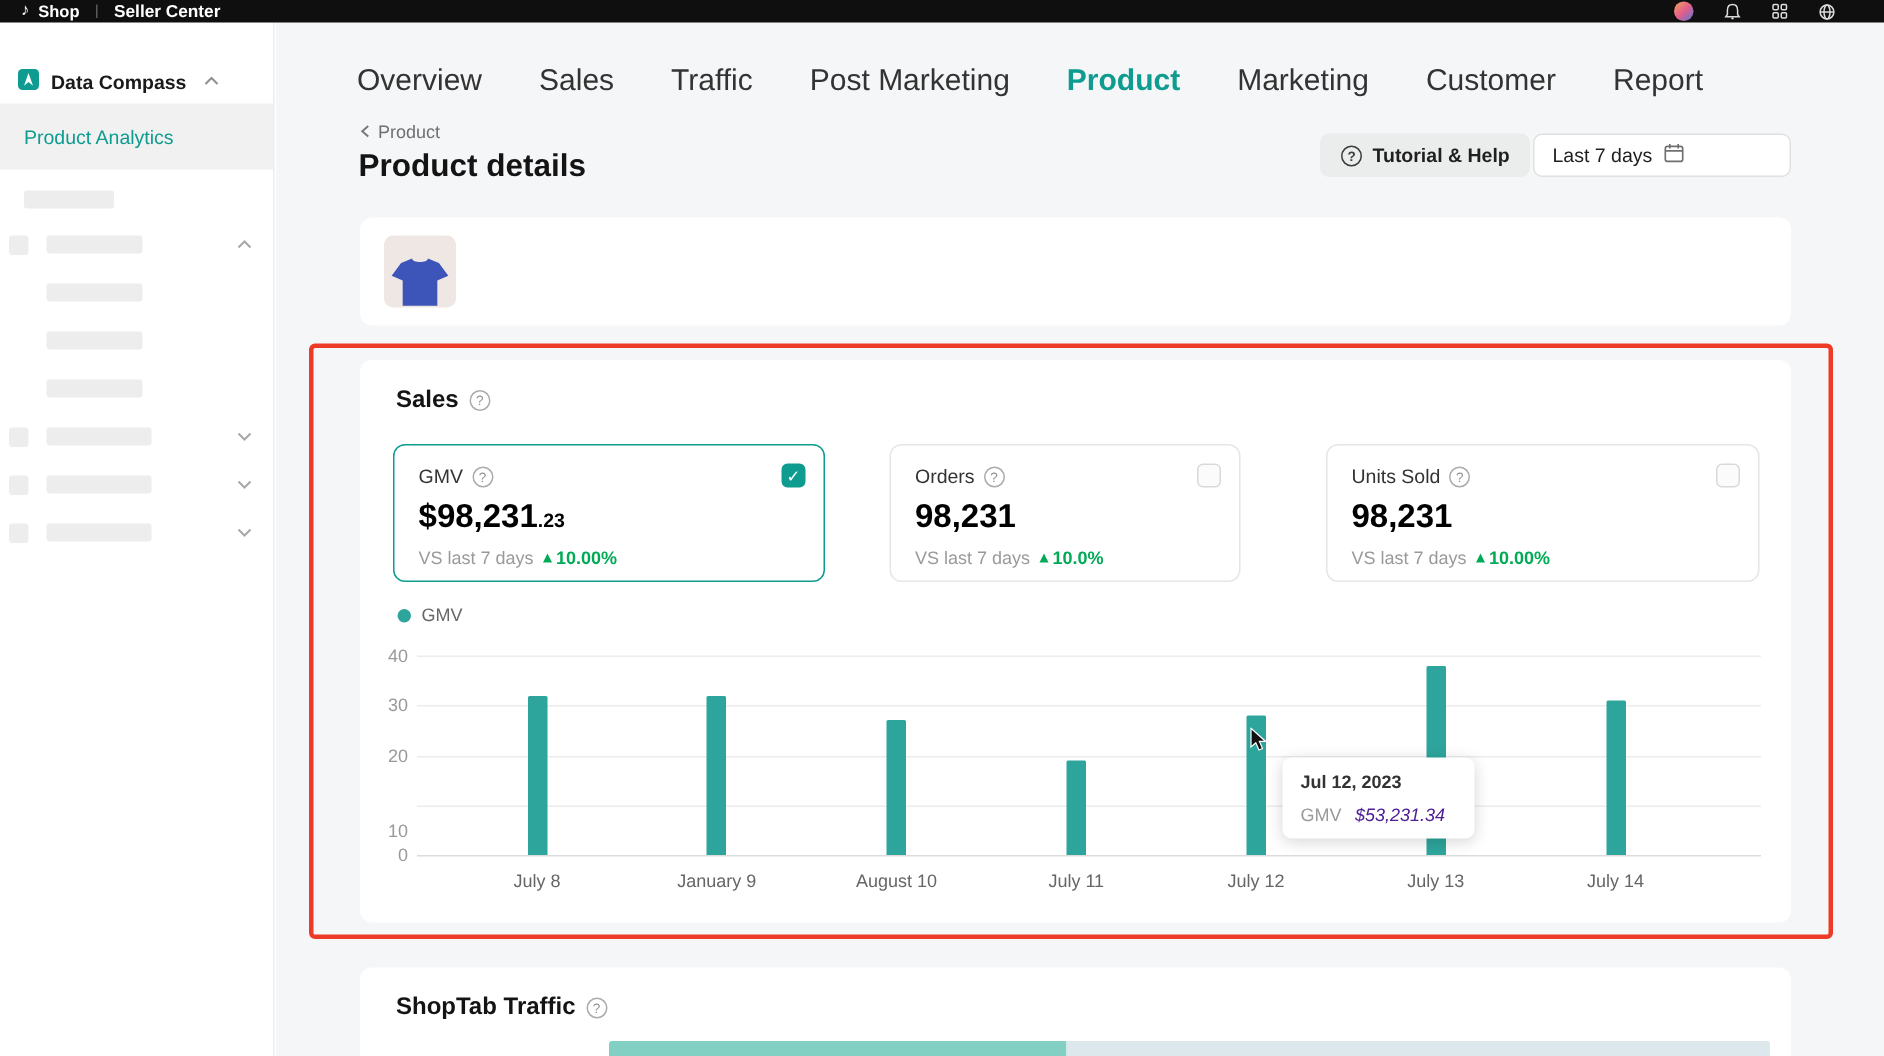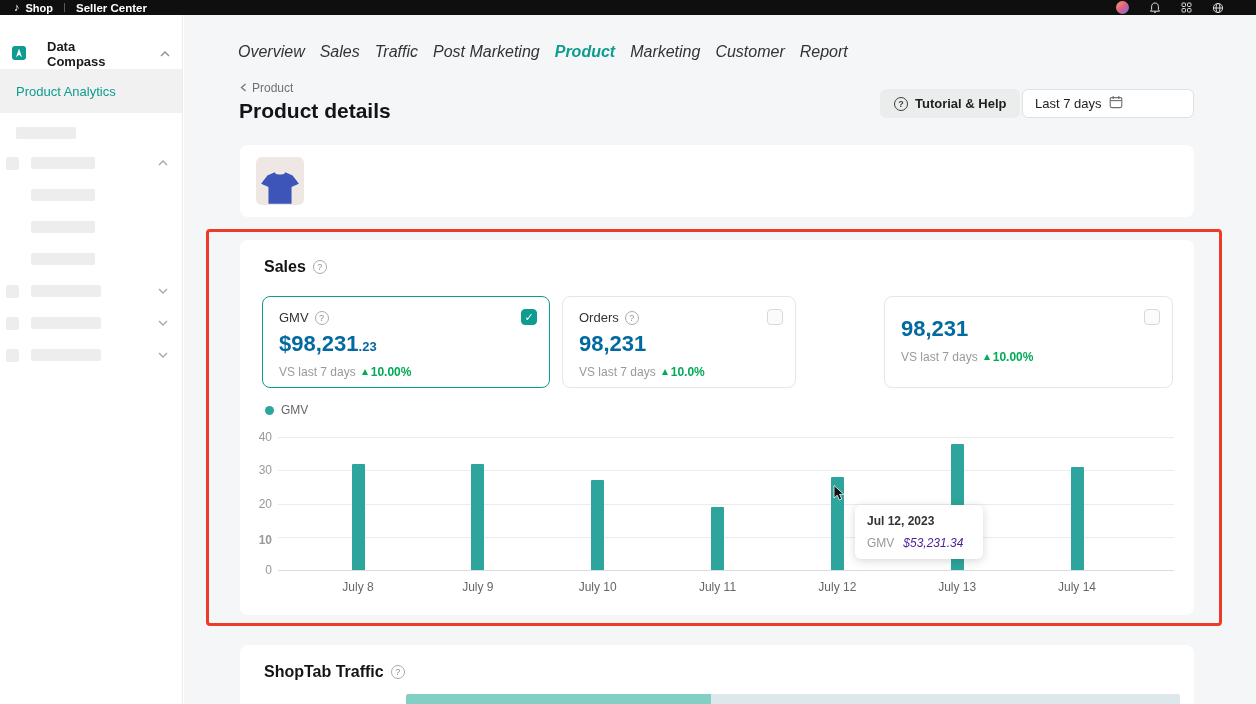--- a/index.html
+++ b/index.html
@@ -25,21 +25,21 @@
   .avatar { width:13px; height:13px; border-radius:50%;
     background:linear-gradient(135deg,#f2a65a 0%,#e35d8a 50%,#5a7bd8 100%); }
   .hicon svg { display:block; }
 
   
   .sidebar {
     position:absolute; left:0; top:15px; width:183px; bottom:0;
     background:#fff; border-right:1px solid #ececec; z-index:2;
   }
   .side-section {
-    display:flex; align-items:center; gap:21px; height:30px;
+    display:flex; align-items:center; gap:8px; height:30px;
     padding:0 12px; margin-top:24px; font-size:13px; font-weight:600; color:#1a1a1a;
     cursor:pointer;
   }
   .side-section .caret { margin-left:4px; }
   .side-active {
     height:44px; display:flex; align-items:center; padding:0 16px;
     background:#f1f1f2; color:var(--accent-teal,#0d9c8f); font-size:13px;
     cursor:pointer;
   }
   .skel { background:#ededee; border-radius:2px; }
@@ -49,22 +49,22 @@
   .skel-row.indent { padding-left:31px; }
   .skel-sq { width:13px; height:13px; background:#ededee; border-radius:2px; margin-right:12px; flex:none; }
   .skel-bar { width:64px; height:12px; background:#ededee; border-radius:2px; flex:none; }
   .skel-row .caret { margin-left:auto; }
   .caret svg { display:block; }
 
   
   .main { position:absolute; left:184px; top:15px; right:0; bottom:0;
     background:#f5f6f7; overflow:hidden; }
 
-  .tabs { position:absolute; left:54px; top:28px; display:flex; gap:15px;
-    font-size:16px; color:#333;font-style:italic; }
+  .tabs { position:absolute; left:54px; top:28px; display:flex; gap:38px;
+    font-size:20px; color:#333; }
   .tab { cursor:pointer; white-space:nowrap; }
   .tab.active { color:var(--accent-teal,#0d9c8f); font-weight:700; }
 
   .breadcrumb { position:absolute; left:56px; top:66px; display:flex;
     align-items:center; gap:5px; font-size:12px; color:#707070; cursor:pointer; }
   .page-title { position:absolute; left:55px; top:84px; margin:0;
     font-size:21px; font-weight:700; color:#141414; }
 
   .tutorial-btn { position:absolute; left:696px; top:74px; height:29px;
     padding:0 14px; background:#ebecec; border:none; border-radius:6px;
@@ -107,31 +107,31 @@
   .sec-title h2 { margin:0; font-size:16px; font-weight:700; color:#141414; }
   .info { width:14px; height:14px; border:1px solid #ababab; border-radius:50%;
     color:#909090; font-size:9px; display:inline-flex; align-items:center;
     justify-content:center; cursor:pointer; flex:none; }
   .info::after { content:"?"; }
 
   .metric-card { position:absolute; top:56px; width:288px; height:92px;
     border:1px solid #e6e6e6; border-radius:8px; background:#fff;
     padding:13px 16px; cursor:pointer; }
   .metric-card.m1 { left:22px; }
-  .metric-card.m2 { left:322px; width:234px; }
+  .metric-card.m2 { left:353px; width:234px; }
   .metric-card.m3 { left:644px; width:289px; }
   .metric-card.selected { border:1.5px solid var(--accent-teal,#0d9c8f); }
   .m-label { display:flex; gap:6px; align-items:center; font-size:13px; color:#333; }
   .checkbox { position:absolute; top:12px; right:12px; width:16px; height:16px;
     border-radius:4px; border:1px solid #d9d9d9; background:#fbfbfb; cursor:pointer; }
   .checkbox.checked { background:var(--accent-teal,#0d9c8f);
     border-color:var(--accent-teal,#0d9c8f); color:#fff; display:flex;
     align-items:center; justify-content:center; font-size:11px; font-weight:700; }
   .checkbox.checked::after { content:"✓"; }
-  .m-value { margin-top:6px; font-size:22px; font-weight:700; color:#0369a1; }
+  .m-value { margin-top:6px; font-size:22px; font-weight:700; color:#000000; }
   .m-dec { font-size:13px; }
   .m-vs { margin-top:8px; font-size:12px; color:#9a9a9a; display:flex; gap:6px;
     align-items:center; }
   .delta { color:var(--positive-green,#00ab56); font-weight:700; display:inline-flex;
     align-items:center; gap:3px; }
   .tri { width:0; height:0; border-left:3.5px solid transparent;
     border-right:3.5px solid transparent;
     border-bottom:6px solid var(--positive-green,#00ab56); display:inline-block; }
 
   .legend { position:absolute; left:25px; top:163px; display:flex;
@@ -363,20 +363,24 @@
         <div class="m-vs">
           <span>VS last 7 days</span>
           <span class="delta">
               <i class="tri"></i>
               <span>10.0%</span>
             </span>
         </div>
       </div>
 
       <div class="metric-card m3">
+        <div class="m-label">
+          <span>Units Sold</span>
+          <span class="info"></span>
+        </div>
         <span class="checkbox"></span>
         <div class="m-value">
           <span></span><span>98,231</span><span class="m-dec"></span>
         </div>
         <div class="m-vs">
           <span>VS last 7 days</span>
           <span class="delta">
               <i class="tri"></i>
               <span>10.00%</span>
             </span>
@@ -385,33 +389,33 @@
 
       <div class="legend">
         <span class="dot"></span>
         <span>GMV</span>
       </div>
 
       <div class="plot">
           <div class="gridline" style="top: 133px; background: rgb(220, 220, 220);"></div>
           <div class="ytick" style="top: 125px;">0</div>
           <div class="gridline" style="top: 99.75px;"></div>
-          <div class="ytick" style="top: 95px; font-weight: bold;">10</div>
+          <div class="ytick" style="top: 109px;">10</div>
           <div class="gridline" style="top: 66.5px;"></div>
           <div class="ytick" style="top: 58.5px;">20</div>
           <div class="gridline" style="top: 33.25px;"></div>
           <div class="ytick" style="top: 25.25px;">30</div>
           <div class="gridline" style="top: 0px;"></div>
           <div class="ytick" style="top: -8px;">40</div>
           <div class="bar" style="left: 73.5px; height: 106.4px;"></div>
           <div class="xtick" style="left: 40px;">July 8</div>
           <div class="bar" style="left: 193.333px; height: 106.4px;"></div>
-          <div class="xtick" style="left: 159.833px;">July 9</div>
+          <div class="xtick" style="left: 159.833px;">January 9</div>
           <div class="bar" style="left: 313.167px; height: 89.775px;"></div>
-          <div class="xtick" style="left: 279.667px;">July 10</div>
+          <div class="xtick" style="left: 279.667px;">August 10</div>
           <div class="bar" style="left: 433px; height: 63.175px;"></div>
           <div class="xtick" style="left: 399.5px;">July 11</div>
           <div class="bar" style="left: 552.833px; height: 93.1px;"></div>
           <div class="xtick" style="left: 519.333px;">July 12</div>
           <div class="bar" style="left: 672.667px; height: 126.35px;"></div>
           <div class="xtick" style="left: 639.167px;">July 13</div>
           <div class="bar" style="left: 792.5px; height: 103.075px;"></div>
           <div class="xtick" style="left: 759px;">July 14</div>
         </div>
 

